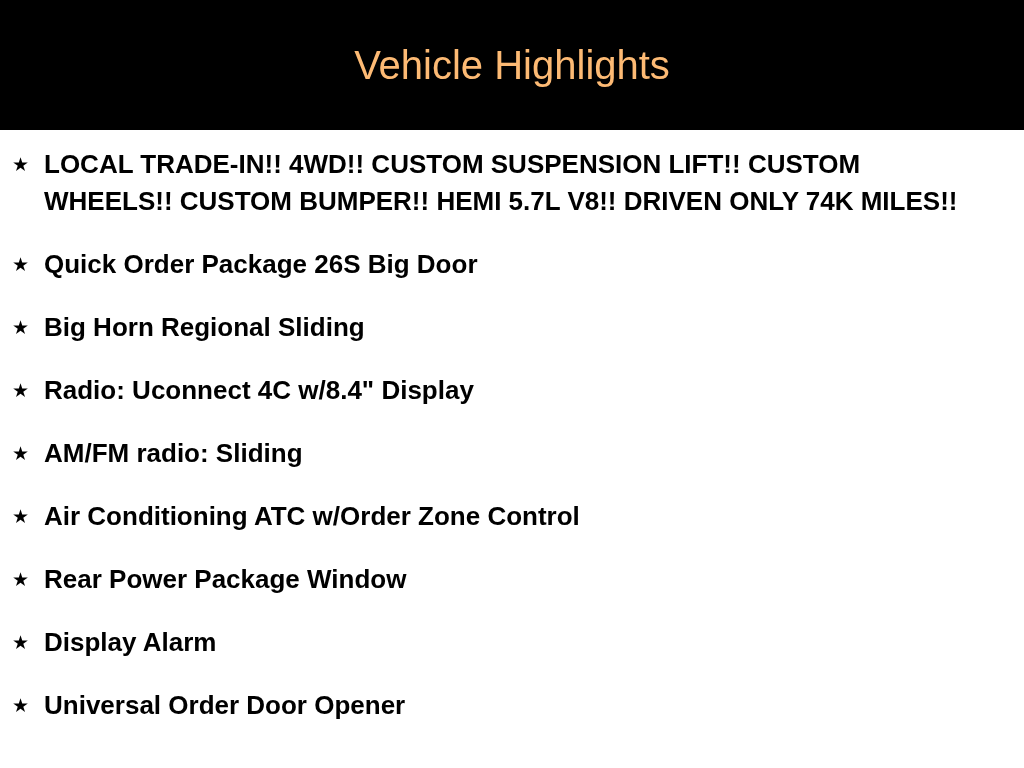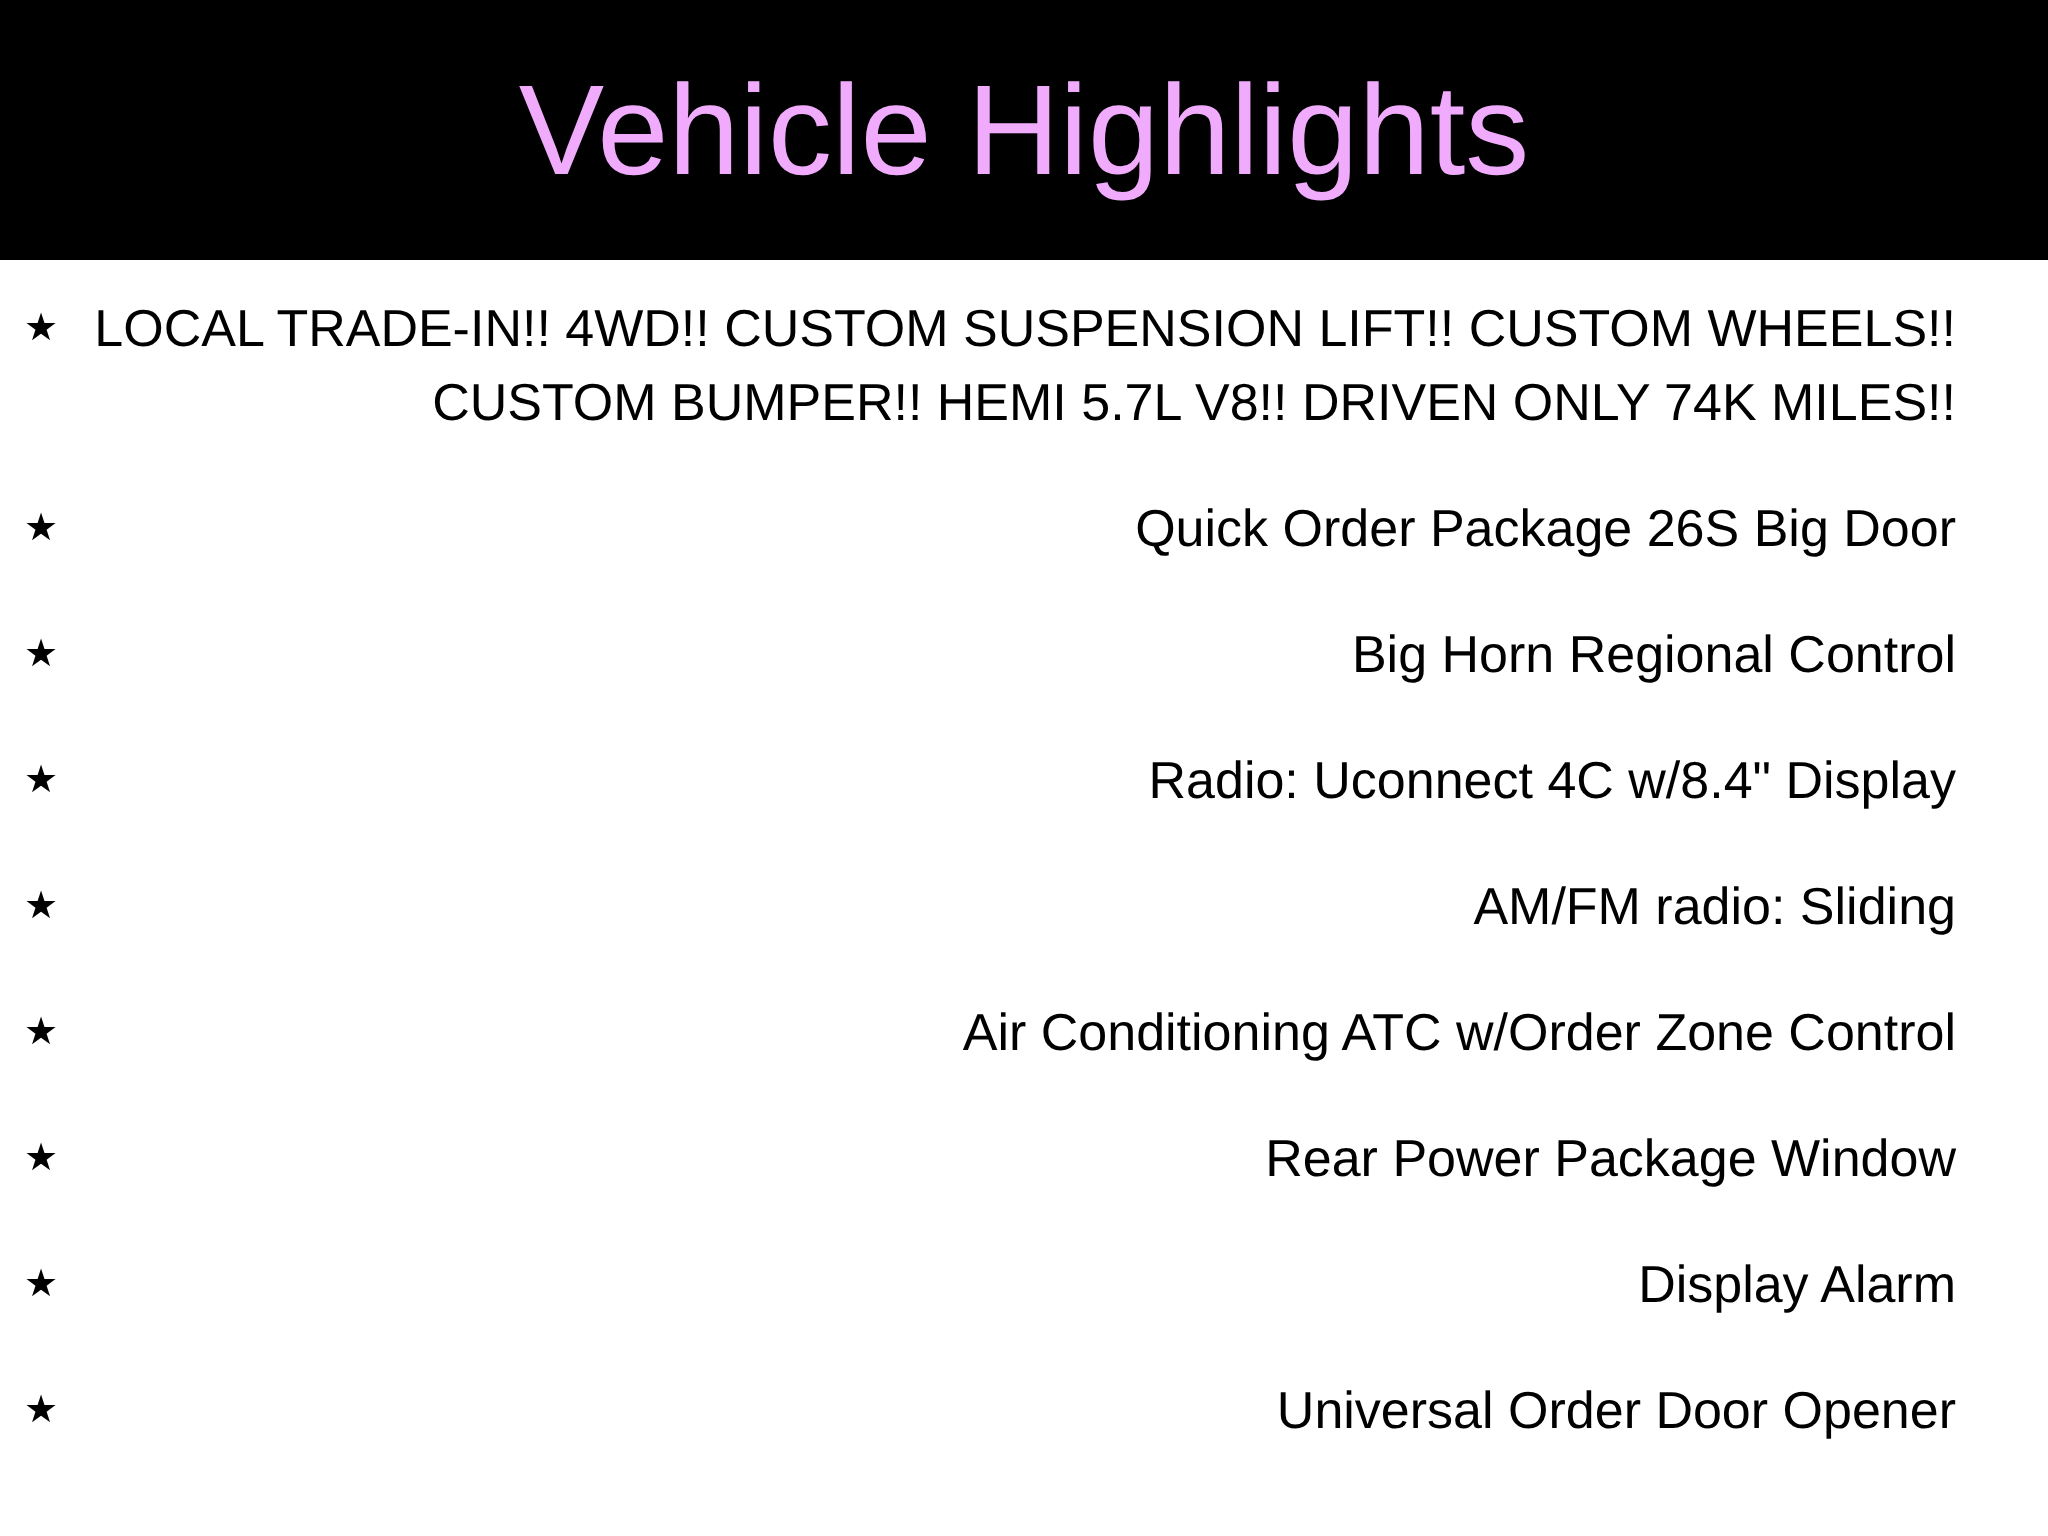--- a/index.html
+++ b/index.html
@@ -23,23 +23,23 @@
   .header-banner {
     width: 100%;
     height: 130px;
     background: #000000;
     display: flex;
     align-items: center;
     justify-content: center;
     box-sizing: border-box;
   }
   .header-title {
-    color: #f0abfc;
+    color: #fdba74;
     font-family: "Liberation Sans", sans-serif;
-    font-size: 64px;
+    font-size: 40px;
     font-weight: 400;
     line-height: 1;
     letter-spacing: 0px;
     white-space: nowrap;
     text-align: center;
   }
   .highlights-list {
     list-style: none;
     margin: 0;
     padding: 0;
@@ -60,23 +60,23 @@
     font-size: 19px;
     line-height: 37px;
     text-align: left;
     user-select: none;
   }
   .item-text {
     flex: 1 1 auto;
     color: #000000;
     font-family: "Liberation Sans", sans-serif;
     font-size: 26px;
-    font-weight: 400;
+    font-weight: 700;
     line-height: 37px;
-    text-align: right;
+    text-align: left;
   }
 </style>
 </head>
 <body>
 
 <div class="page">
 
   <div class="header-banner">
     <div class="header-title">Vehicle Highlights</div>
   </div>
@@ -88,21 +88,21 @@
       <span class="item-text">LOCAL TRADE-IN!! 4WD!! CUSTOM SUSPENSION LIFT!! CUSTOM WHEELS!! CUSTOM BUMPER!! HEMI 5.7L V8!! DRIVEN ONLY 74K MILES!!</span>
     </li>
 
     <li class="highlight-item">
       <span class="star-bullet">★</span>
       <span class="item-text">Quick Order Package 26S Big Door</span>
     </li>
 
     <li class="highlight-item">
       <span class="star-bullet">★</span>
-      <span class="item-text">Big Horn Regional Control</span>
+      <span class="item-text">Big Horn Regional Sliding</span>
     </li>
 
     <li class="highlight-item">
       <span class="star-bullet">★</span>
       <span class="item-text">Radio: Uconnect 4C w/8.4" Display</span>
     </li>
 
     <li class="highlight-item">
       <span class="star-bullet">★</span>
       <span class="item-text">AM/FM radio: Sliding</span>

